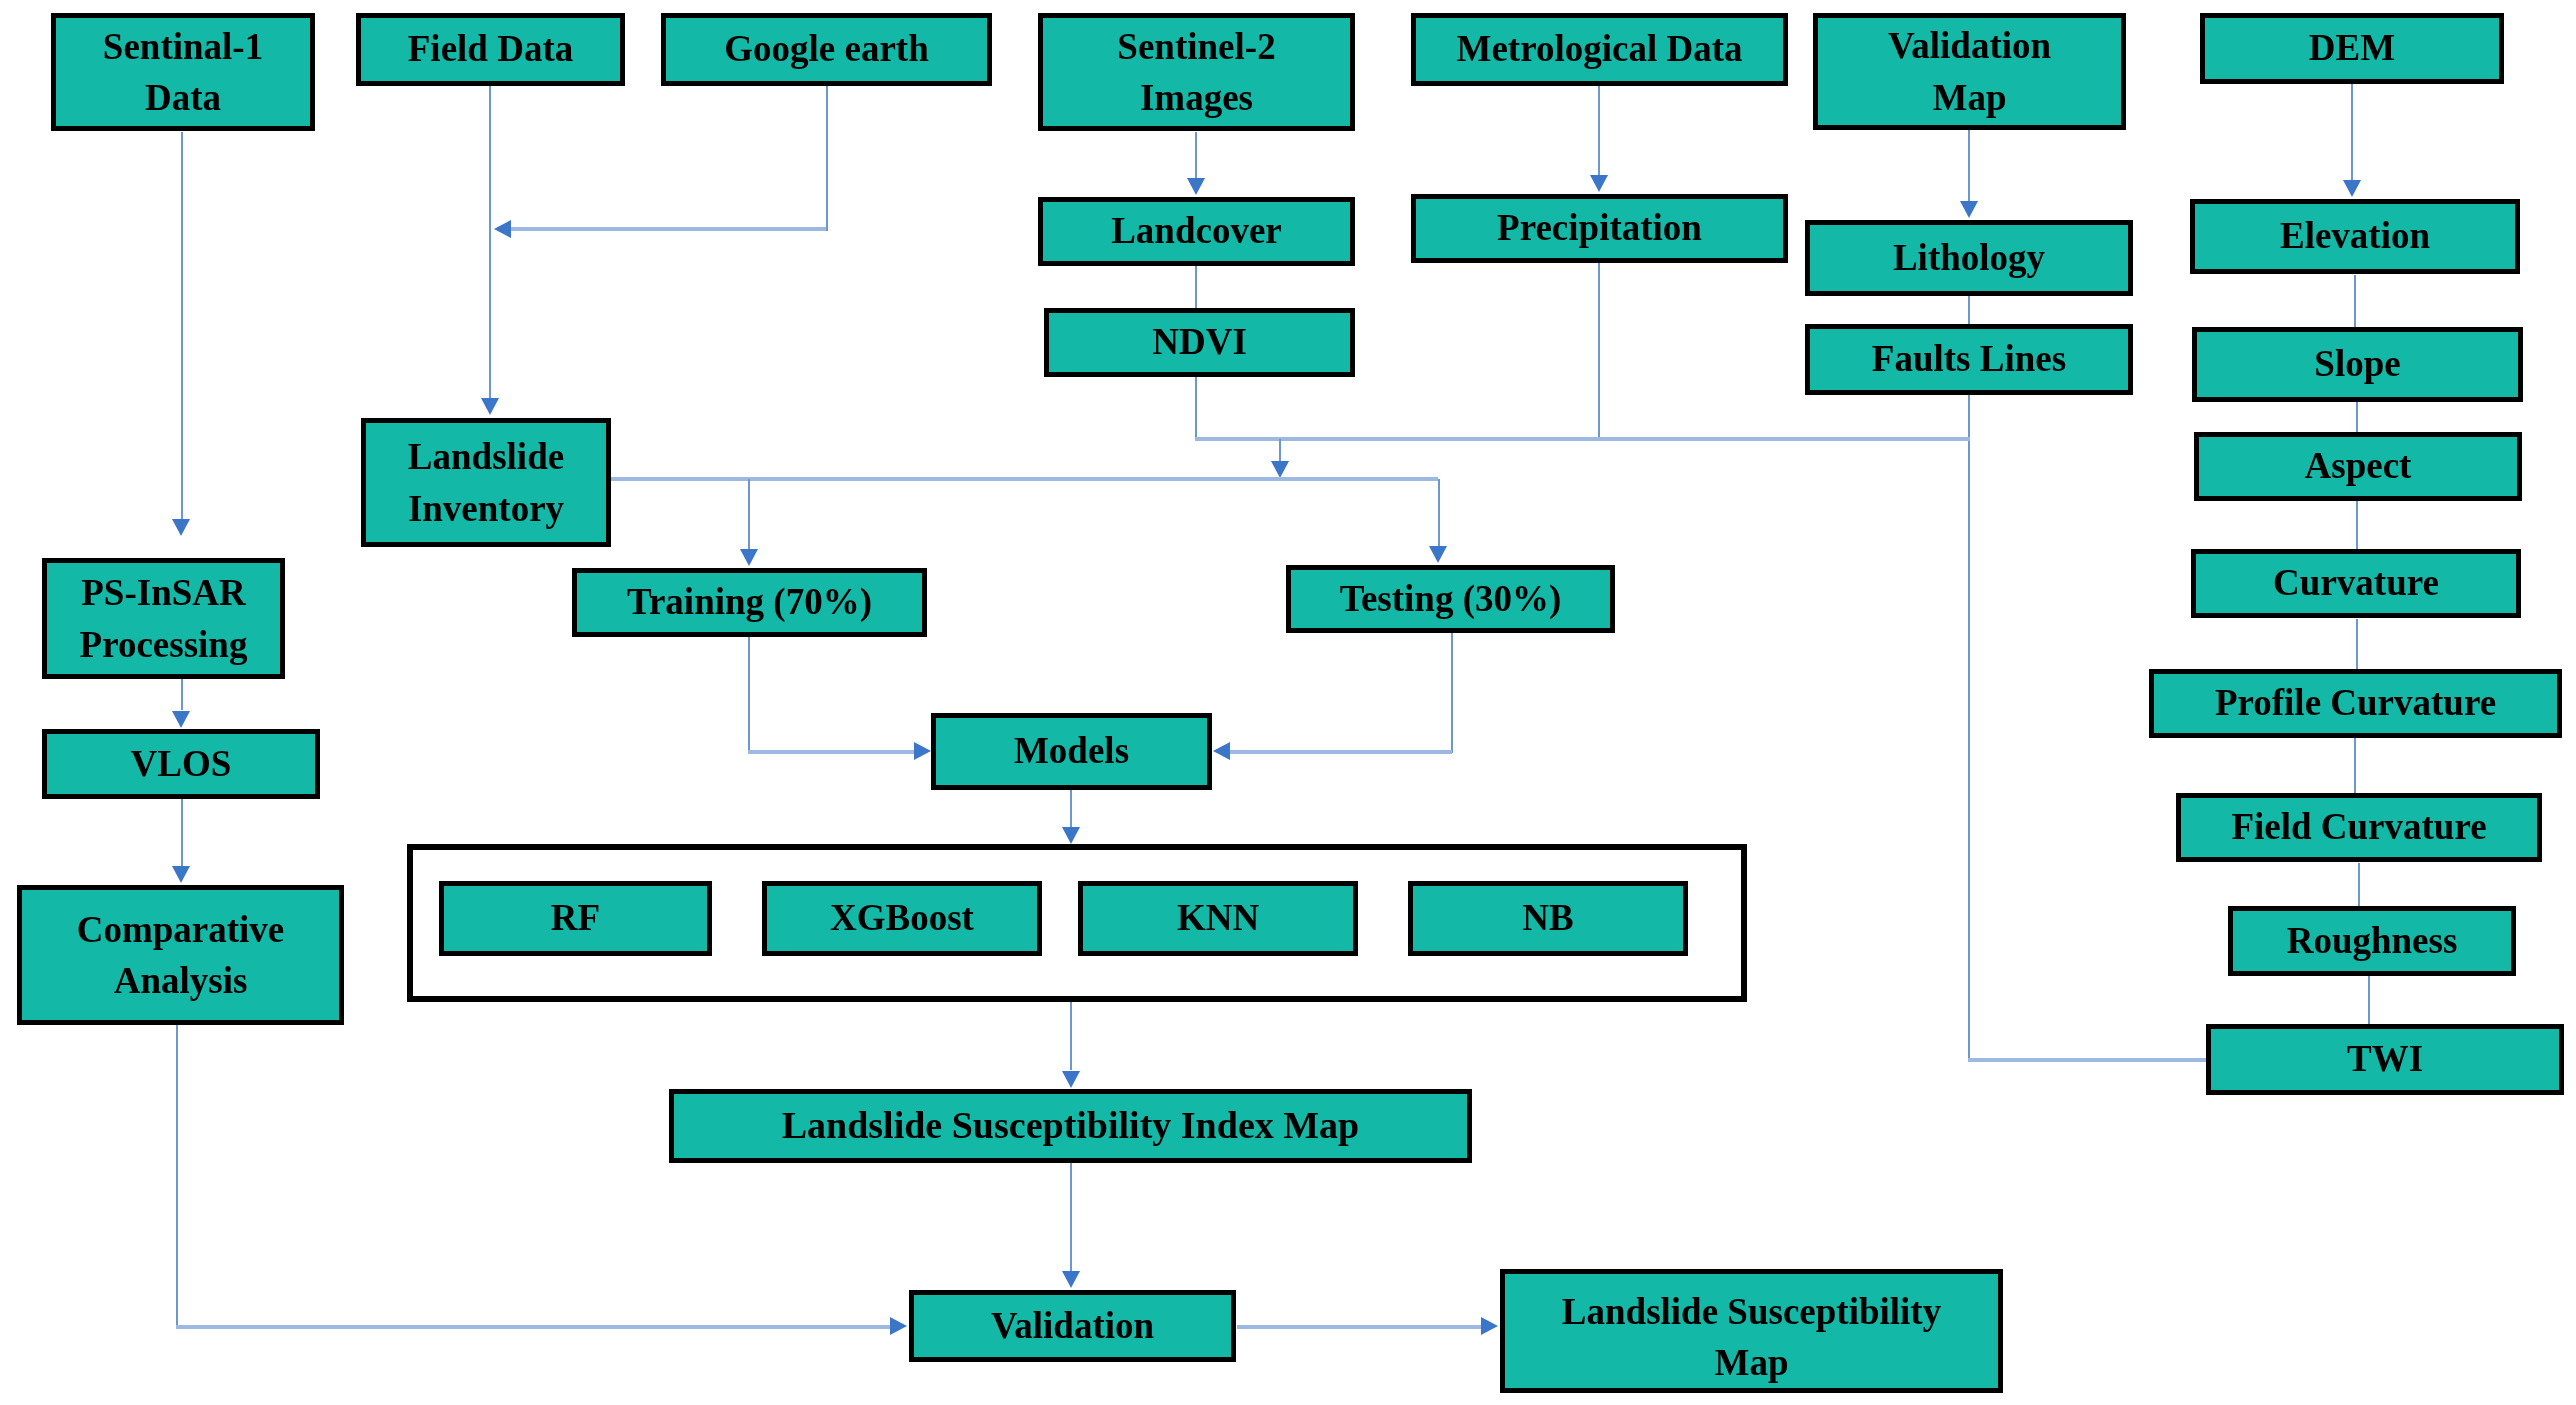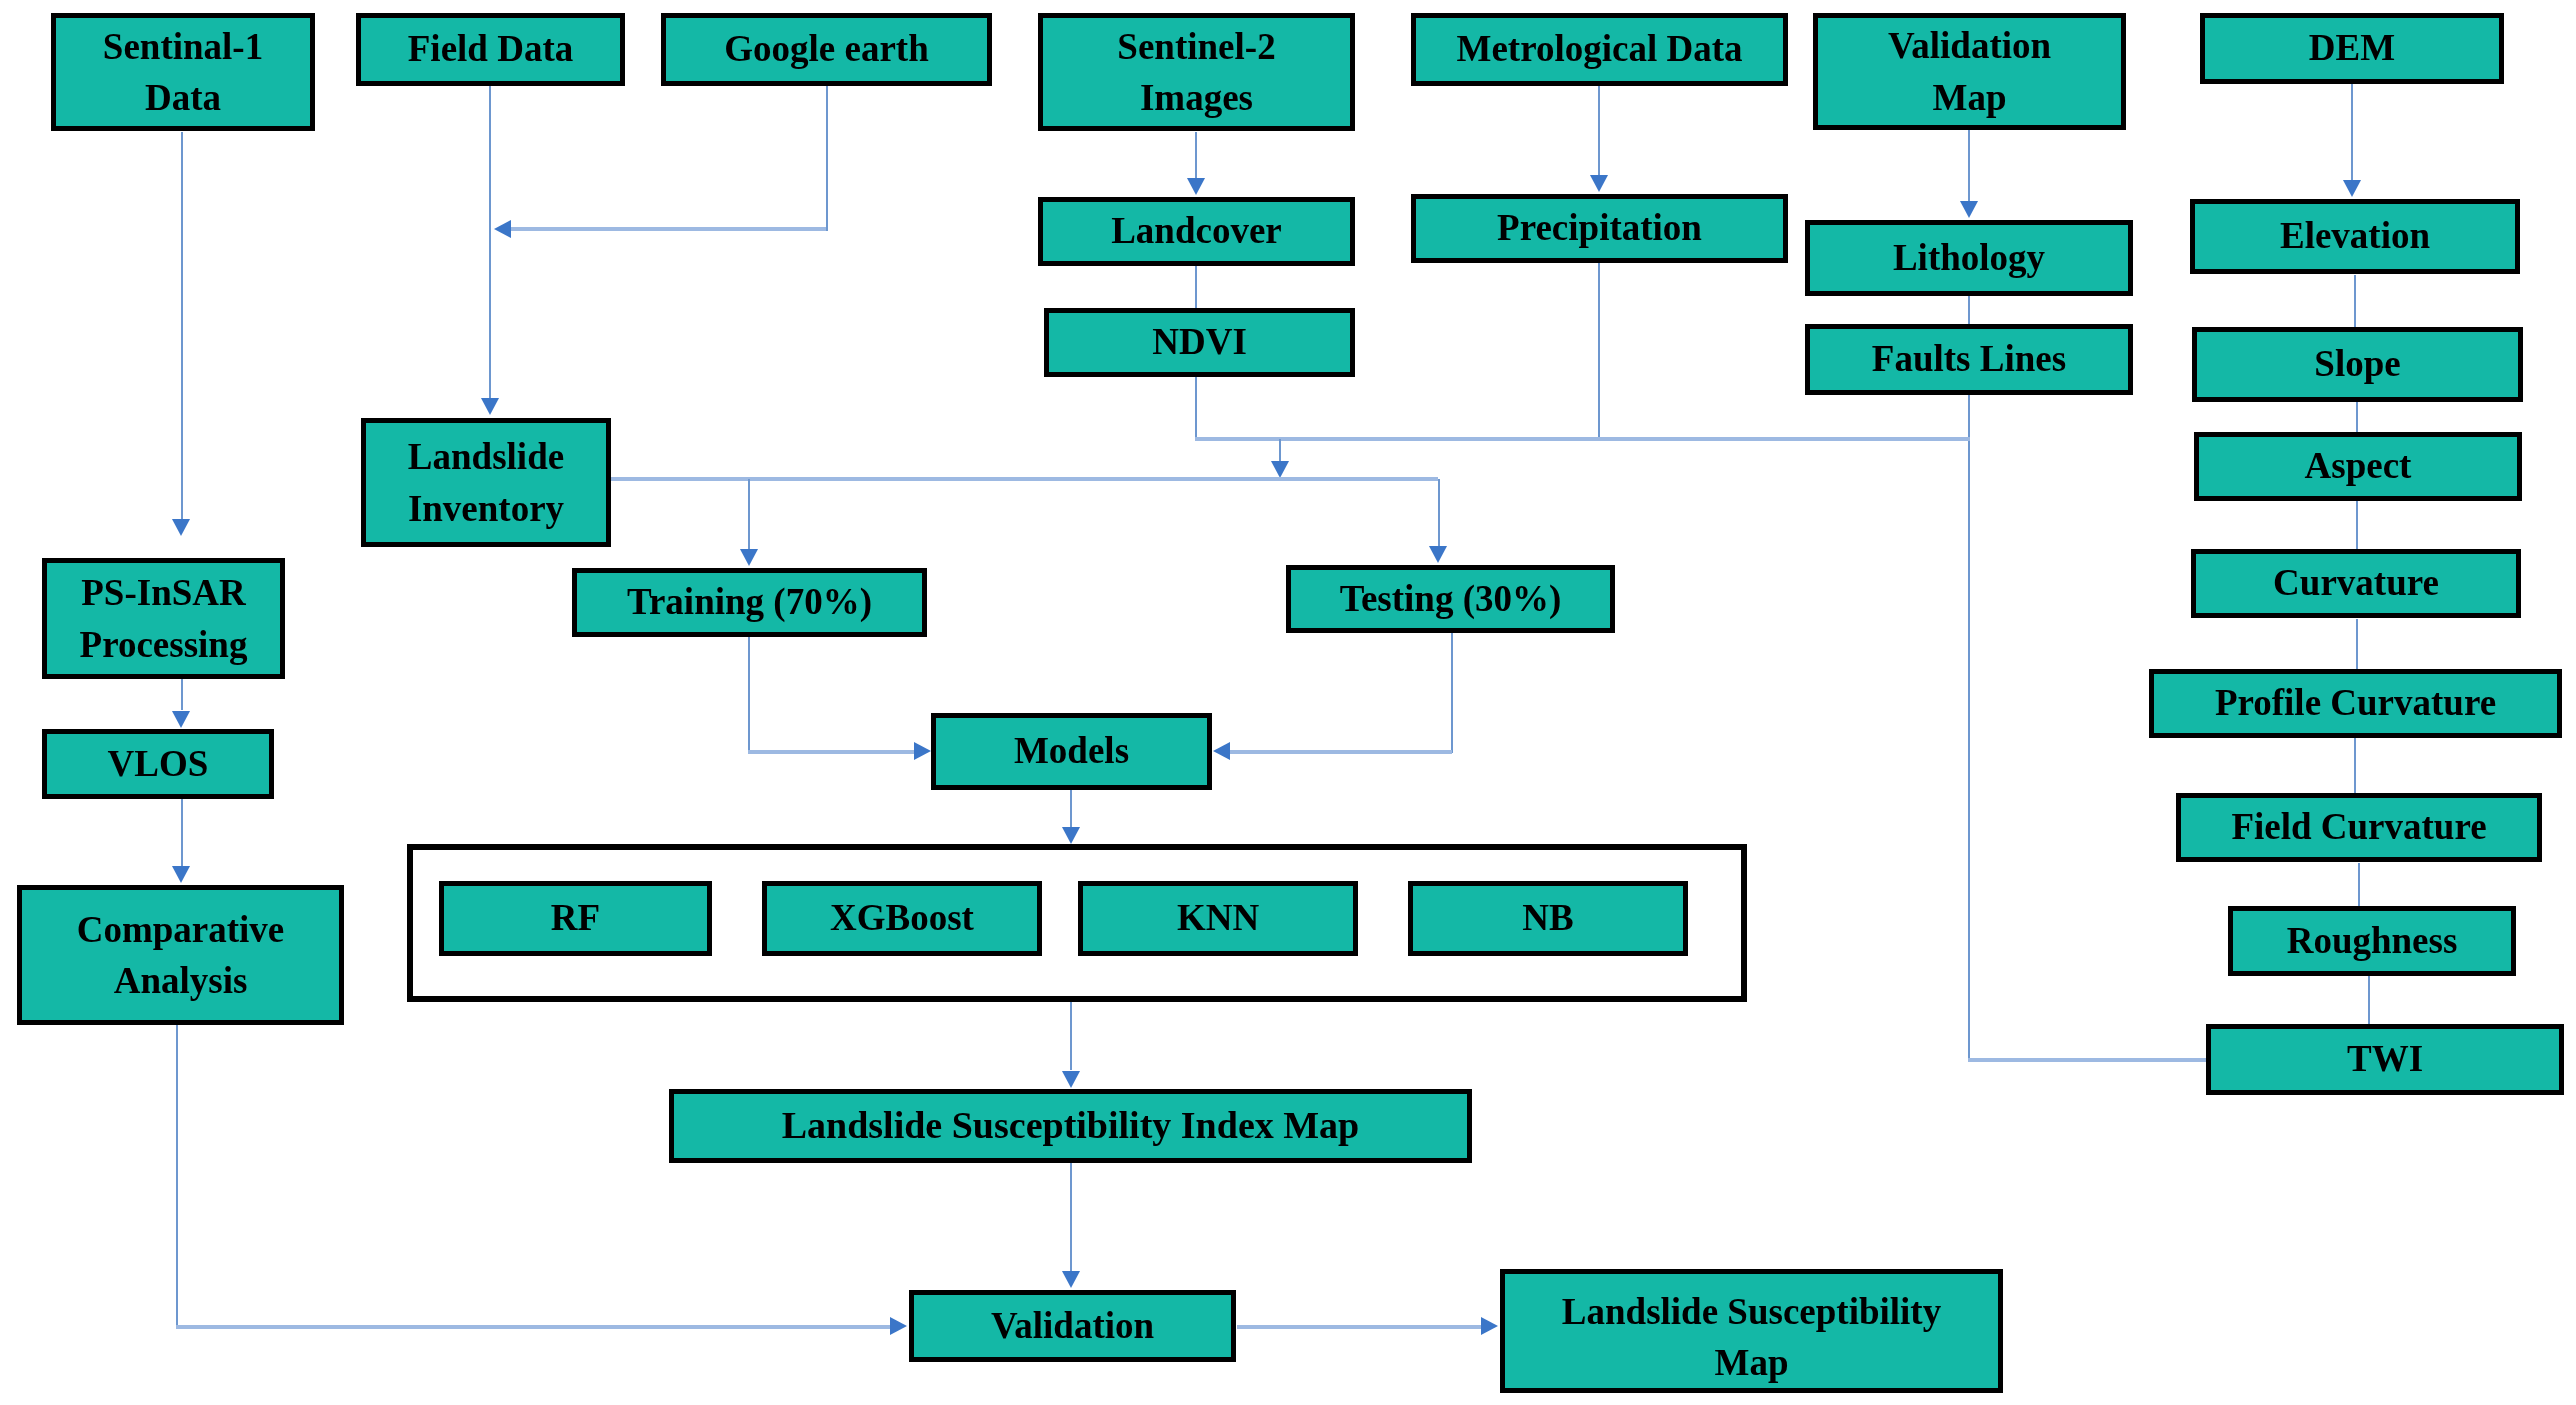--- a/index.html
+++ b/index.html
@@ -35,21 +35,21 @@
   .n-ndvi{left:1044px;top:308px;width:311px;height:69px;}
   .n-faults_lines{left:1805px;top:324px;width:328px;height:71px;}
   .n-slope{left:2192px;top:327px;width:331px;height:75px;}
   .n-landslide_inventory{left:361px;top:418px;width:250px;height:129px;}
   .n-aspect{left:2194px;top:432px;width:328px;height:69px;}
   .n-ps_insar{left:42px;top:558px;width:243px;height:121px;}
   .n-curvature{left:2191px;top:549px;width:330px;height:69px;}
   .n-training{left:572px;top:568px;width:355px;height:69px;}
   .n-testing{left:1286px;top:565px;width:329px;height:68px;}
   .n-profile_curvature{left:2149px;top:669px;width:413px;height:69px;}
-  .n-vlos{left:42px;top:729px;width:232px;height:70px;}
+  .n-vlos{left:42px;top:729px;width:278px;height:70px;}
   .n-models{left:931px;top:713px;width:281px;height:77px;}
   .n-plan_curvature{left:2176px;top:793px;width:366px;height:69px;}
   .n-comparative{left:17px;top:885px;width:327px;height:140px;}
   .n-models_container{left:407px;top:844px;width:1340px;height:158px;}
   .n-rf{left:439px;top:881px;width:273px;height:75px;}
   .n-xgboost{left:762px;top:881px;width:280px;height:75px;}
   .n-knn{left:1078px;top:881px;width:280px;height:75px;}
   .n-nb{left:1408px;top:881px;width:280px;height:75px;}
   .n-roughness{left:2228px;top:906px;width:288px;height:70px;}
   .n-twi{left:2206px;top:1024px;width:358px;height:71px;}

